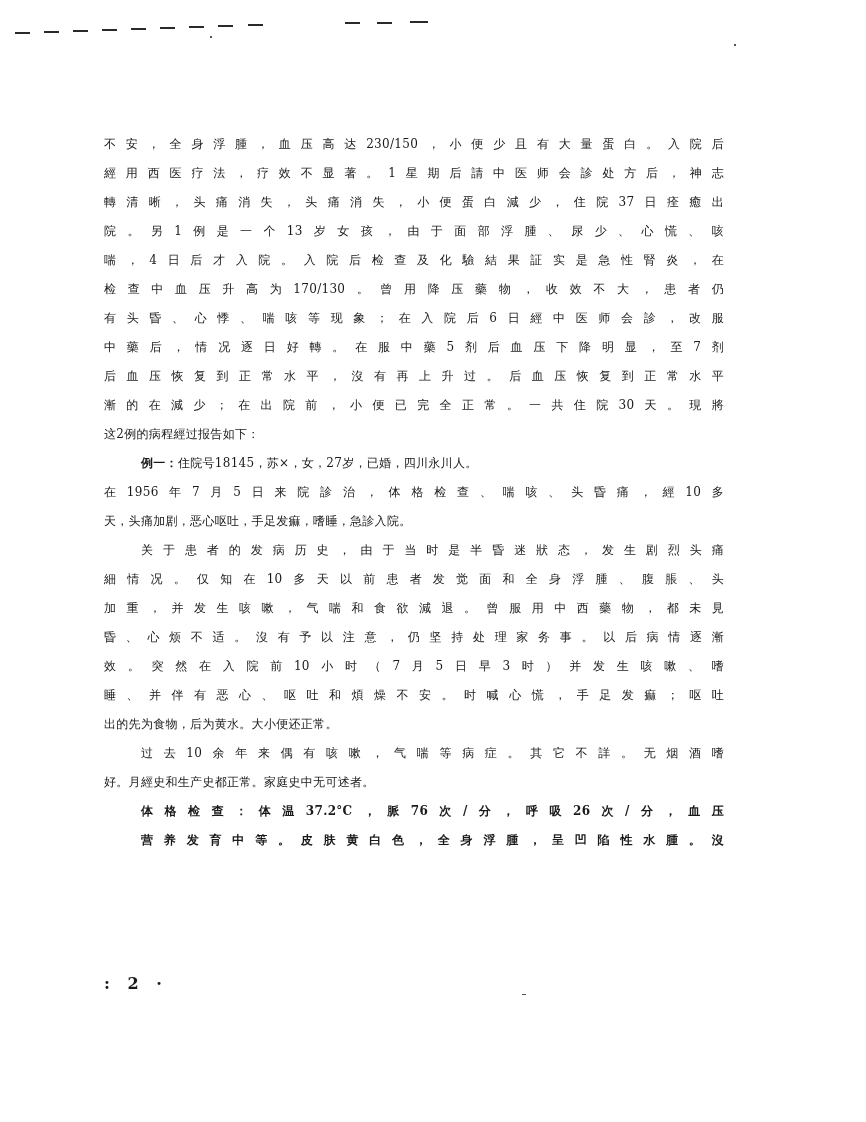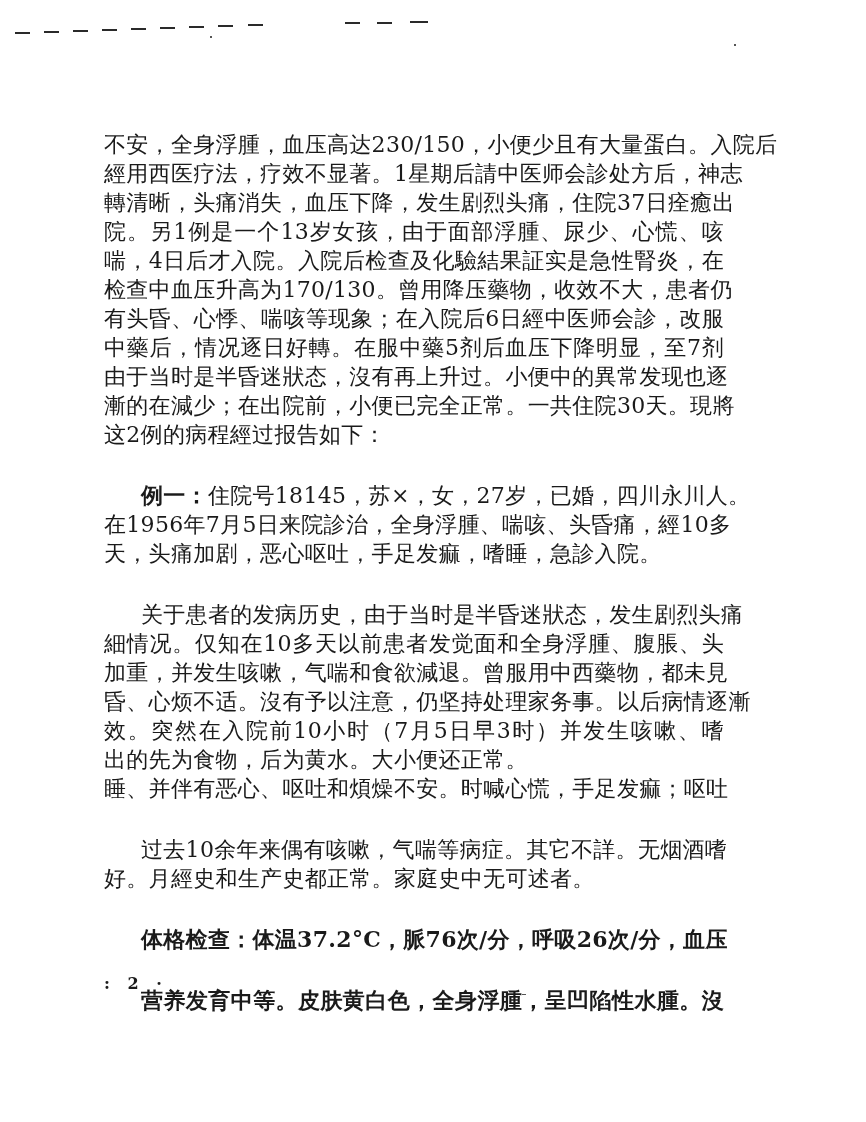--- a/index.html
+++ b/index.html
@@ -8,26 +8,26 @@
       font-family: "DejaVu Serif", "Liberation Serif", serif;
       color: #1a1a1a;
     }
     .dash-row { position: absolute; top: 0; left: 0; width: 866px; height: 40px; }
     .dash { position: absolute; height: 2px; width: 15px; background: #2a2a2a; }
     .speck { position: absolute; width: 2px; height: 2px; background: #555; }
     .page {
       position: absolute; left: 104px; top: 130px; width: 620px;
     }
     .line {
-      font-size: 22px; line-height: 29px; height: 29px;
+      font-size: 12px; line-height: 29px; height: 29px;
       white-space: nowrap; overflow: visible; letter-spacing: 0.3px;
       text-align: justify; text-align-last: justify;
     }
     .line.last { text-align-last: left; }
-    .line.indent { padding-left: 37px; margin-top: 32px; }
+    .line.indent { padding-left: 37px; }
     .line.bold { font-weight: bold; }
     .lead { font-weight: bold; }
     .page-num {
       position: absolute; left: 104px; top: 974px; font-size: 16px;
       letter-spacing: 6px; font-weight: bold;
     }
   </style>
 </head>
 <body>
 
@@ -46,45 +46,45 @@
   <div class="dash" style="left:410px;top:21px;width:18px;"></div>
 </div>
 <div class="speck" style="left:210px;top:36px;"></div>
 <div class="speck" style="left:734px;top:44px;"></div>
 <div class="speck" style="left:522px;top:994px;width:4px;height:1px;"></div>
 
 <div class="page">
   <div>
     <div class="line">不安，全身浮腫，血压高达230/150，小便少且有大量蛋白。入院后</div>
     <div class="line">經用西医疗法，疗效不显著。1星期后請中医师会診处方后，神志</div>
-    <div class="line">轉清晰，头痛消失，血压下降，发生剧烈头痛，住院37日痊癒出</div>
+    <div class="line">轉清晰，头痛消失，头痛消失，小便蛋白減少，住院37日痊癒出</div>
     <div class="line">院。另1例是一个13岁女孩，由于面部浮腫、尿少、心慌、咳</div>
     <div class="line">喘，4日后才入院。入院后检查及化驗結果証实是急性腎炎，在</div>
     <div class="line">检查中血压升高为170/130。曾用降压藥物，收效不大，患者仍</div>
     <div class="line">有头昏、心悸、喘咳等现象；在入院后6日經中医师会診，改服</div>
     <div class="line">中藥后，情况逐日好轉。在服中藥5剂后血压下降明显，至7剂</div>
-    <div class="line">由于当时是半昏迷狀态，沒有再上升过。小便中的異常发现也逐</div>
+    <div class="line">后血压恢复到正常水平，沒有再上升过。后血压恢复到正常水平</div>
     <div class="line">漸的在減少；在出院前，小便已完全正常。一共住院30天。現將</div>
     <div class="line last">这2例的病程經过报告如下：</div>
   </div>
 
   <div>
     <div class="line indent last"><span class="lead">例一：</span><span>住院号18145，苏×，女，27岁，已婚，四川永川人。</span></div>
-    <div class="line">在1956年7月5日来院診治，全身浮腫、喘咳、头昏痛，經10多</div>
+    <div class="line">在1956年7月5日来院診治，体格检查、喘咳、头昏痛，經10多</div>
     <div class="line last">天，头痛加剧，恶心呕吐，手足发痲，嗜睡，急診入院。</div>
   </div>
 
   <div>
     <div class="line indent">关于患者的发病历史，由于当时是半昏迷狀态，发生剧烈头痛</div>
     <div class="line">細情况。仅知在10多天以前患者发觉面和全身浮腫、腹脹、头</div>
     <div class="line">加重，并发生咳嗽，气喘和食欲減退。曾服用中西藥物，都未見</div>
     <div class="line">昏、心烦不适。沒有予以注意，仍坚持处理家务事。以后病情逐漸</div>
     <div class="line">效。突然在入院前10小时（7月5日早3时）并发生咳嗽、嗜</div>
+    <div class="line">睡、并伴有恶心、呕吐和煩燥不安。时喊心慌，手足发痲；呕吐</div>
     <div class="line last">出的先为食物，后为黄水。大小便还正常。</div>
-    <div class="line">睡、并伴有恶心、呕吐和煩燥不安。时喊心慌，手足发痲；呕吐</div>
   </div>
 
   <div>
     <div class="line indent">过去10余年来偶有咳嗽，气喘等病症。其它不詳。无烟酒嗜</div>
     <div class="line last">好。月經史和生产史都正常。家庭史中无可述者。</div>
   </div>
 
   <div>
     <div class="line indent bold">体格检查：体温37.2°C，脈76次/分，呼吸26次/分，血压</div>
   </div>

